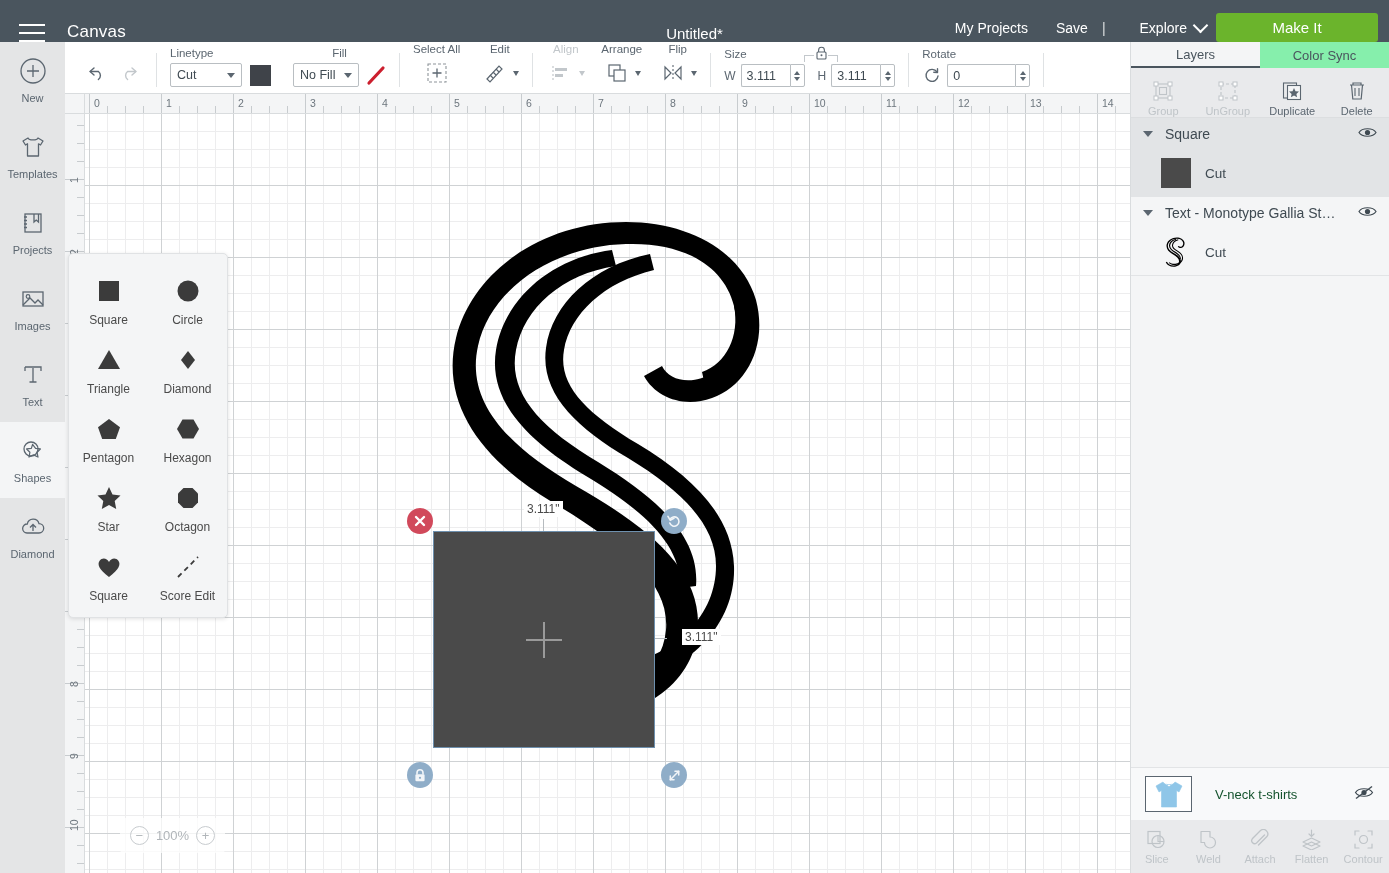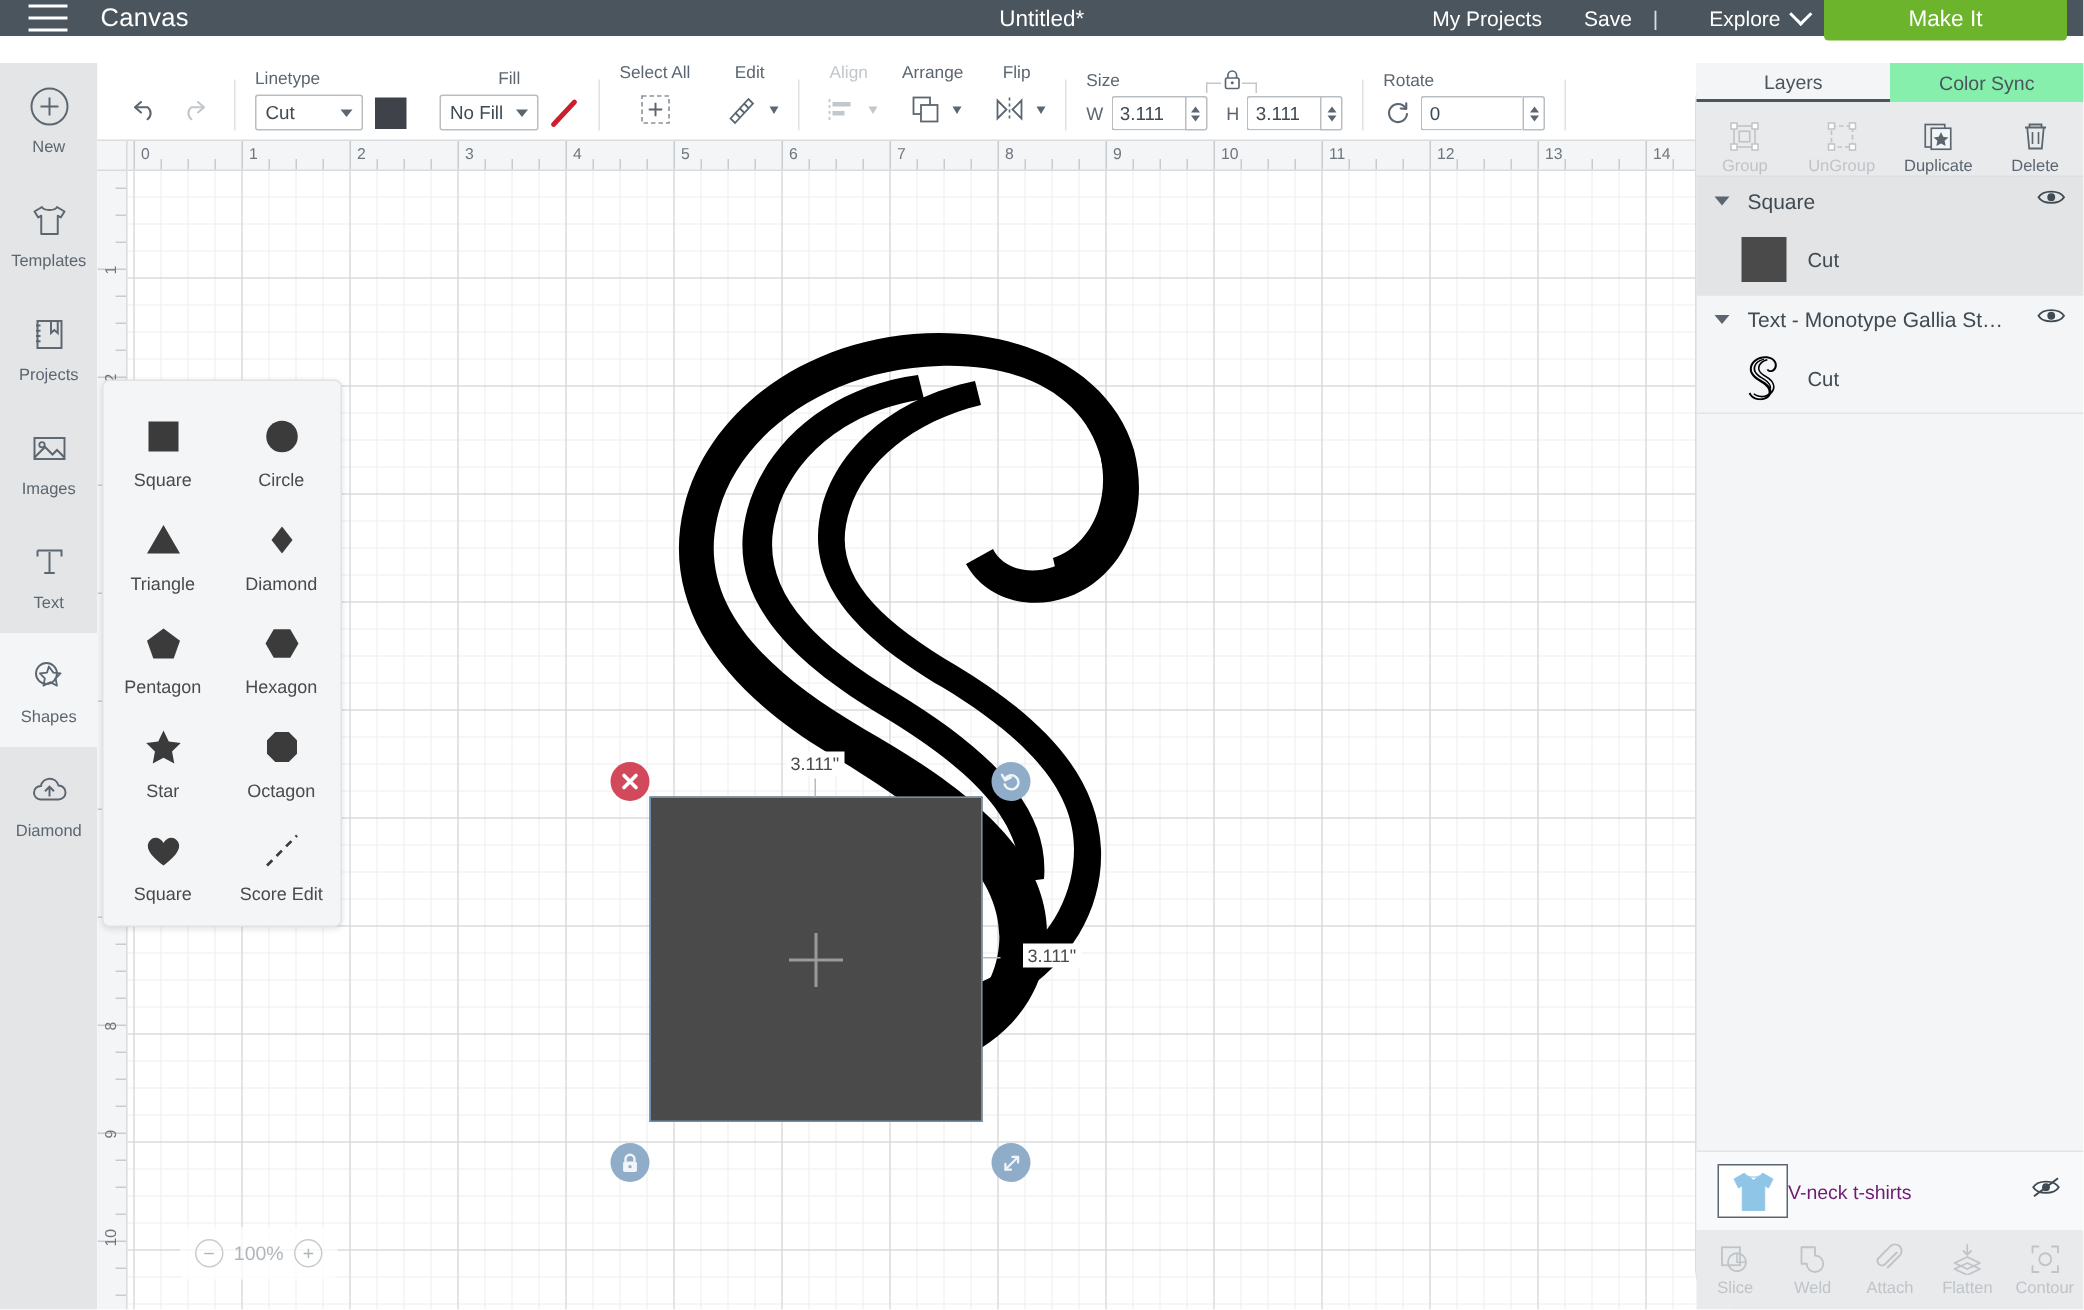--- a/index.html
+++ b/index.html
@@ -7,22 +7,22 @@
     width: 1389px; height: 873px;
     font-family: "Liberation Sans", sans-serif;
     overflow: hidden;
     background: #ffffff;
     -webkit-font-smoothing: antialiased;
   }
   #app { position: relative; width: 1389px; height: 873px; }
 
   
   #topbar {
-    position: absolute; top: 0; left: 0; width: 1389px; height: 24px;
-    background: #4a555e; display: flex; align-items: center;
+    position: absolute; top: 0; left: 0; width: 1389px; height: 42px;
+    background: #4a555e; display: flex; align-items: flex-end;
   }
   .hamburger { width: 26px; height: 18px; margin-left: 19px; margin-right: 22px;
     display: flex; flex-direction: column; justify-content: space-between; cursor: pointer; }
   .hamburger span { display:block; height: 2px; background: #ffffff; width: 100%; }
   #app-title { color:#ffffff; font-size: 17px; letter-spacing: .2px; }
   #doc-title { position:absolute; left:0; right:0; text-align:center; color:#ffffff;
     font-size: 15px; pointer-events:none; }
   #topbar-right { margin-left:auto; display:flex; align-items:center; padding-right: 11px; }
   #topbar-right .tlink { color:#ffffff; font-size: 14px; margin: 0 14px; cursor:pointer; }
   #topbar-right .tsep { color:#ffffff; font-size: 14px; opacity:.8; }
@@ -138,21 +138,21 @@
     box-shadow: 0 1px 4px rgba(0,0,0,.12); z-index:8;
     display:grid; grid-template-columns: 1fr 1fr; grid-template-rows: repeat(5, 1fr);
     padding: 12px 0 6px 0;
   }
   .shape-cell { display:flex;flex-direction:column;align-items:center;justify-content:center;cursor:pointer; }
   .shape-ico { width:34px;height:34px;display:flex;align-items:center;justify-content:center; }
   .shape-lab { font-size:12px;color:#4a4a4a;margin-top:5px; }
 
   
   #rightpanel { position:absolute; top:42px; left:1130px; width:259px; height:831px;
-    background:#f4f5f6; border-left:1px solid #d9dcde;border-radius:27px; }
+    background:#f4f5f6; border-left:1px solid #d9dcde; }
   #rp-tabs { display:flex; height:26px; background:#e9eaec; }
   .rp-tab { flex:1; display:flex;align-items:center;justify-content:center;
     font-size:13px;color:#4a555e; cursor:pointer; background:#86efac; }
   .rp-tab.active { background:#f4f5f6; border-bottom:2px solid #4a555e; }
   #rp-actions { display:flex; height:50px; background:#e9eaec; border-bottom:1px solid #dcdee0;align-items:flex-end; }
   .rp-act { flex:1; display:flex;flex-direction:column;align-items:center;justify-content:center;
     cursor:pointer; color:#5b6670; }
   .rp-act.dim { color:#bfc4c8; }
   .rp-act .al { font-size:11px; margin-top:3px; }
   .layer-group { border-bottom:1px solid #e2e4e6; }
@@ -163,21 +163,21 @@
   .lg-name { font-size:14px;color:#3f4a52; white-space:nowrap; overflow:hidden;
     text-overflow:ellipsis; max-width:178px; }
   .lg-eye { margin-left:auto; cursor:pointer; color:#3f4a52; }
   .lg-row { display:flex;align-items:center; height:46px; padding: 0 12px 0 30px; cursor:pointer; }
   .lg-thumb { width:30px;height:30px; margin-right:14px; display:flex;align-items:center;justify-content:center; }
   .lg-op { font-size:13.5px; color:#3f4a52; }
   #rp-mat { position:absolute; left:0; bottom:53px; width:258px; height:53px;
     background:#f8f9fa; border-top:1px solid #e2e4e6; display:flex;align-items:center; padding:0 14px; }
   #mat-thumb { width:47px;height:36px;border:1px solid #5b6670;background:#fff;
     display:flex;align-items:center;justify-content:center; }
-  #mat-name { font-size:13px;color:#701a75; }
+  #mat-name { font-size:13px;color:#14532d; margin-left:23px; }
   #mat-eye { margin-left:auto; color:#3f4a52; cursor:pointer; }
   #rp-ops { position:absolute; left:0; bottom:0; width:258px; height:53px;
     background:#e9eaec; display:flex; }
   .op { flex:1; display:flex;flex-direction:column;align-items:center;justify-content:center;
     color:#bfc4c8; cursor:pointer; }
   .op .ol { font-size:11px; margin-top:3px; }
 </style>
 </head>
 <body>
 

